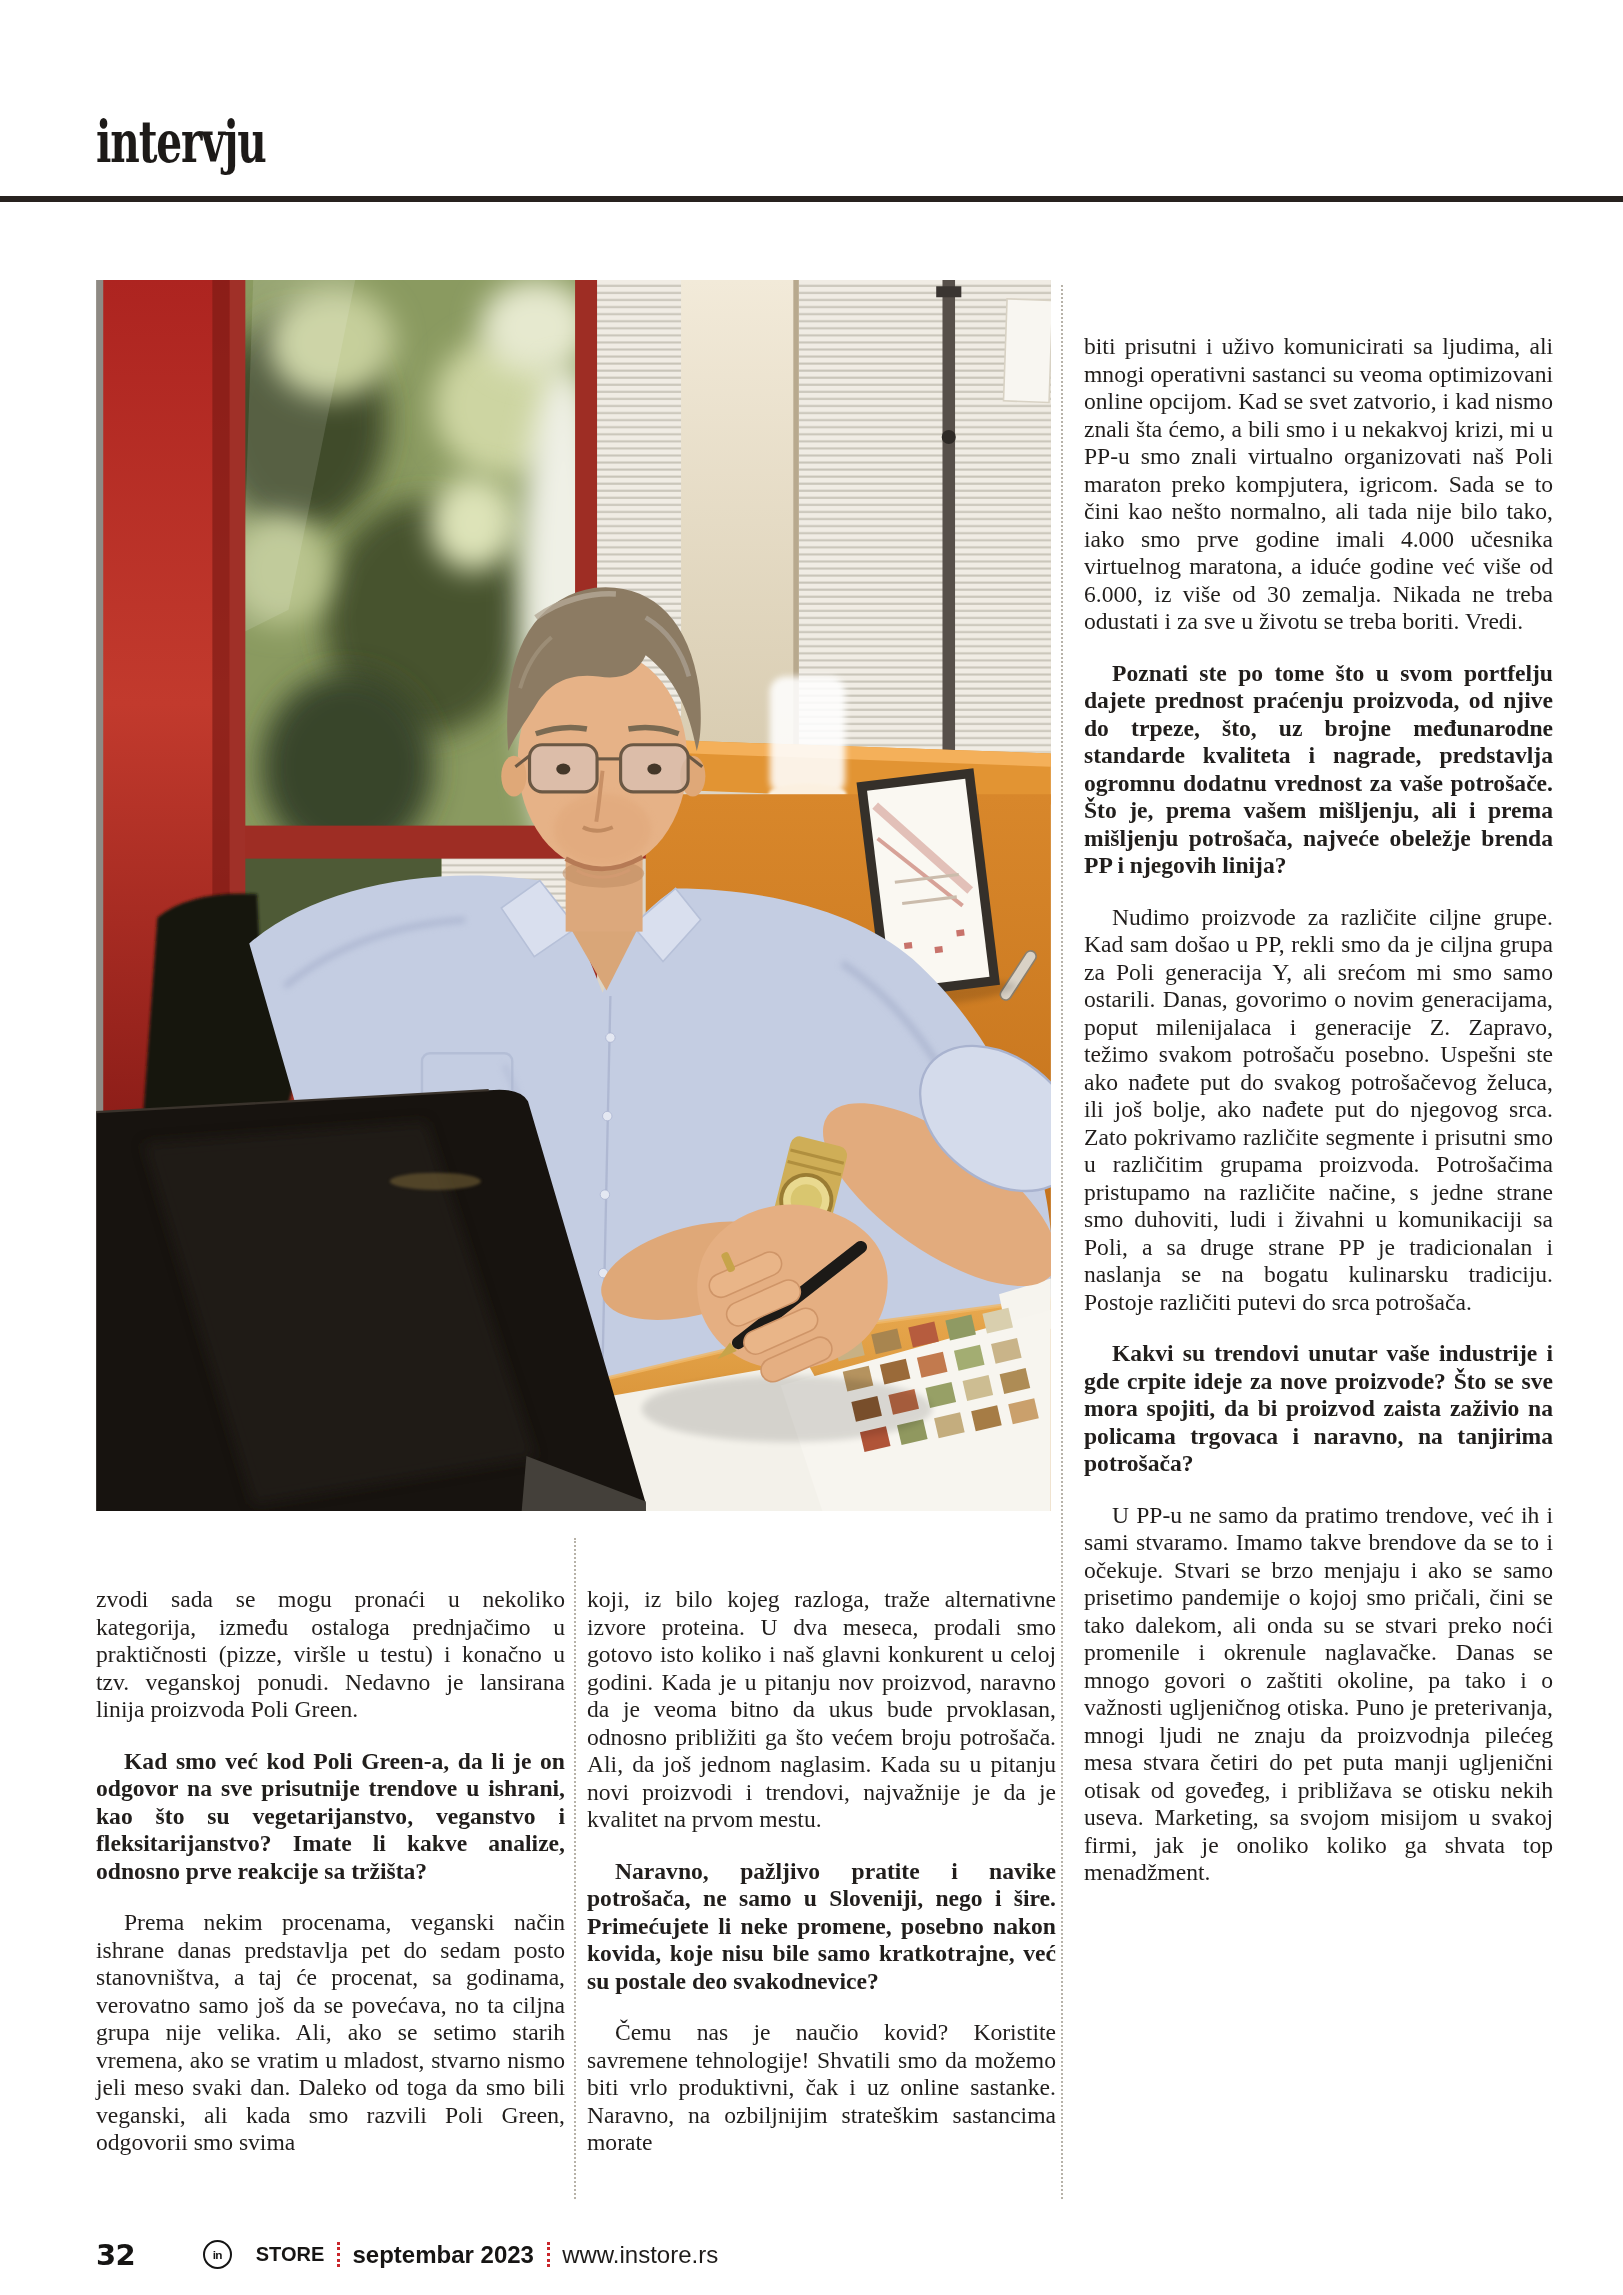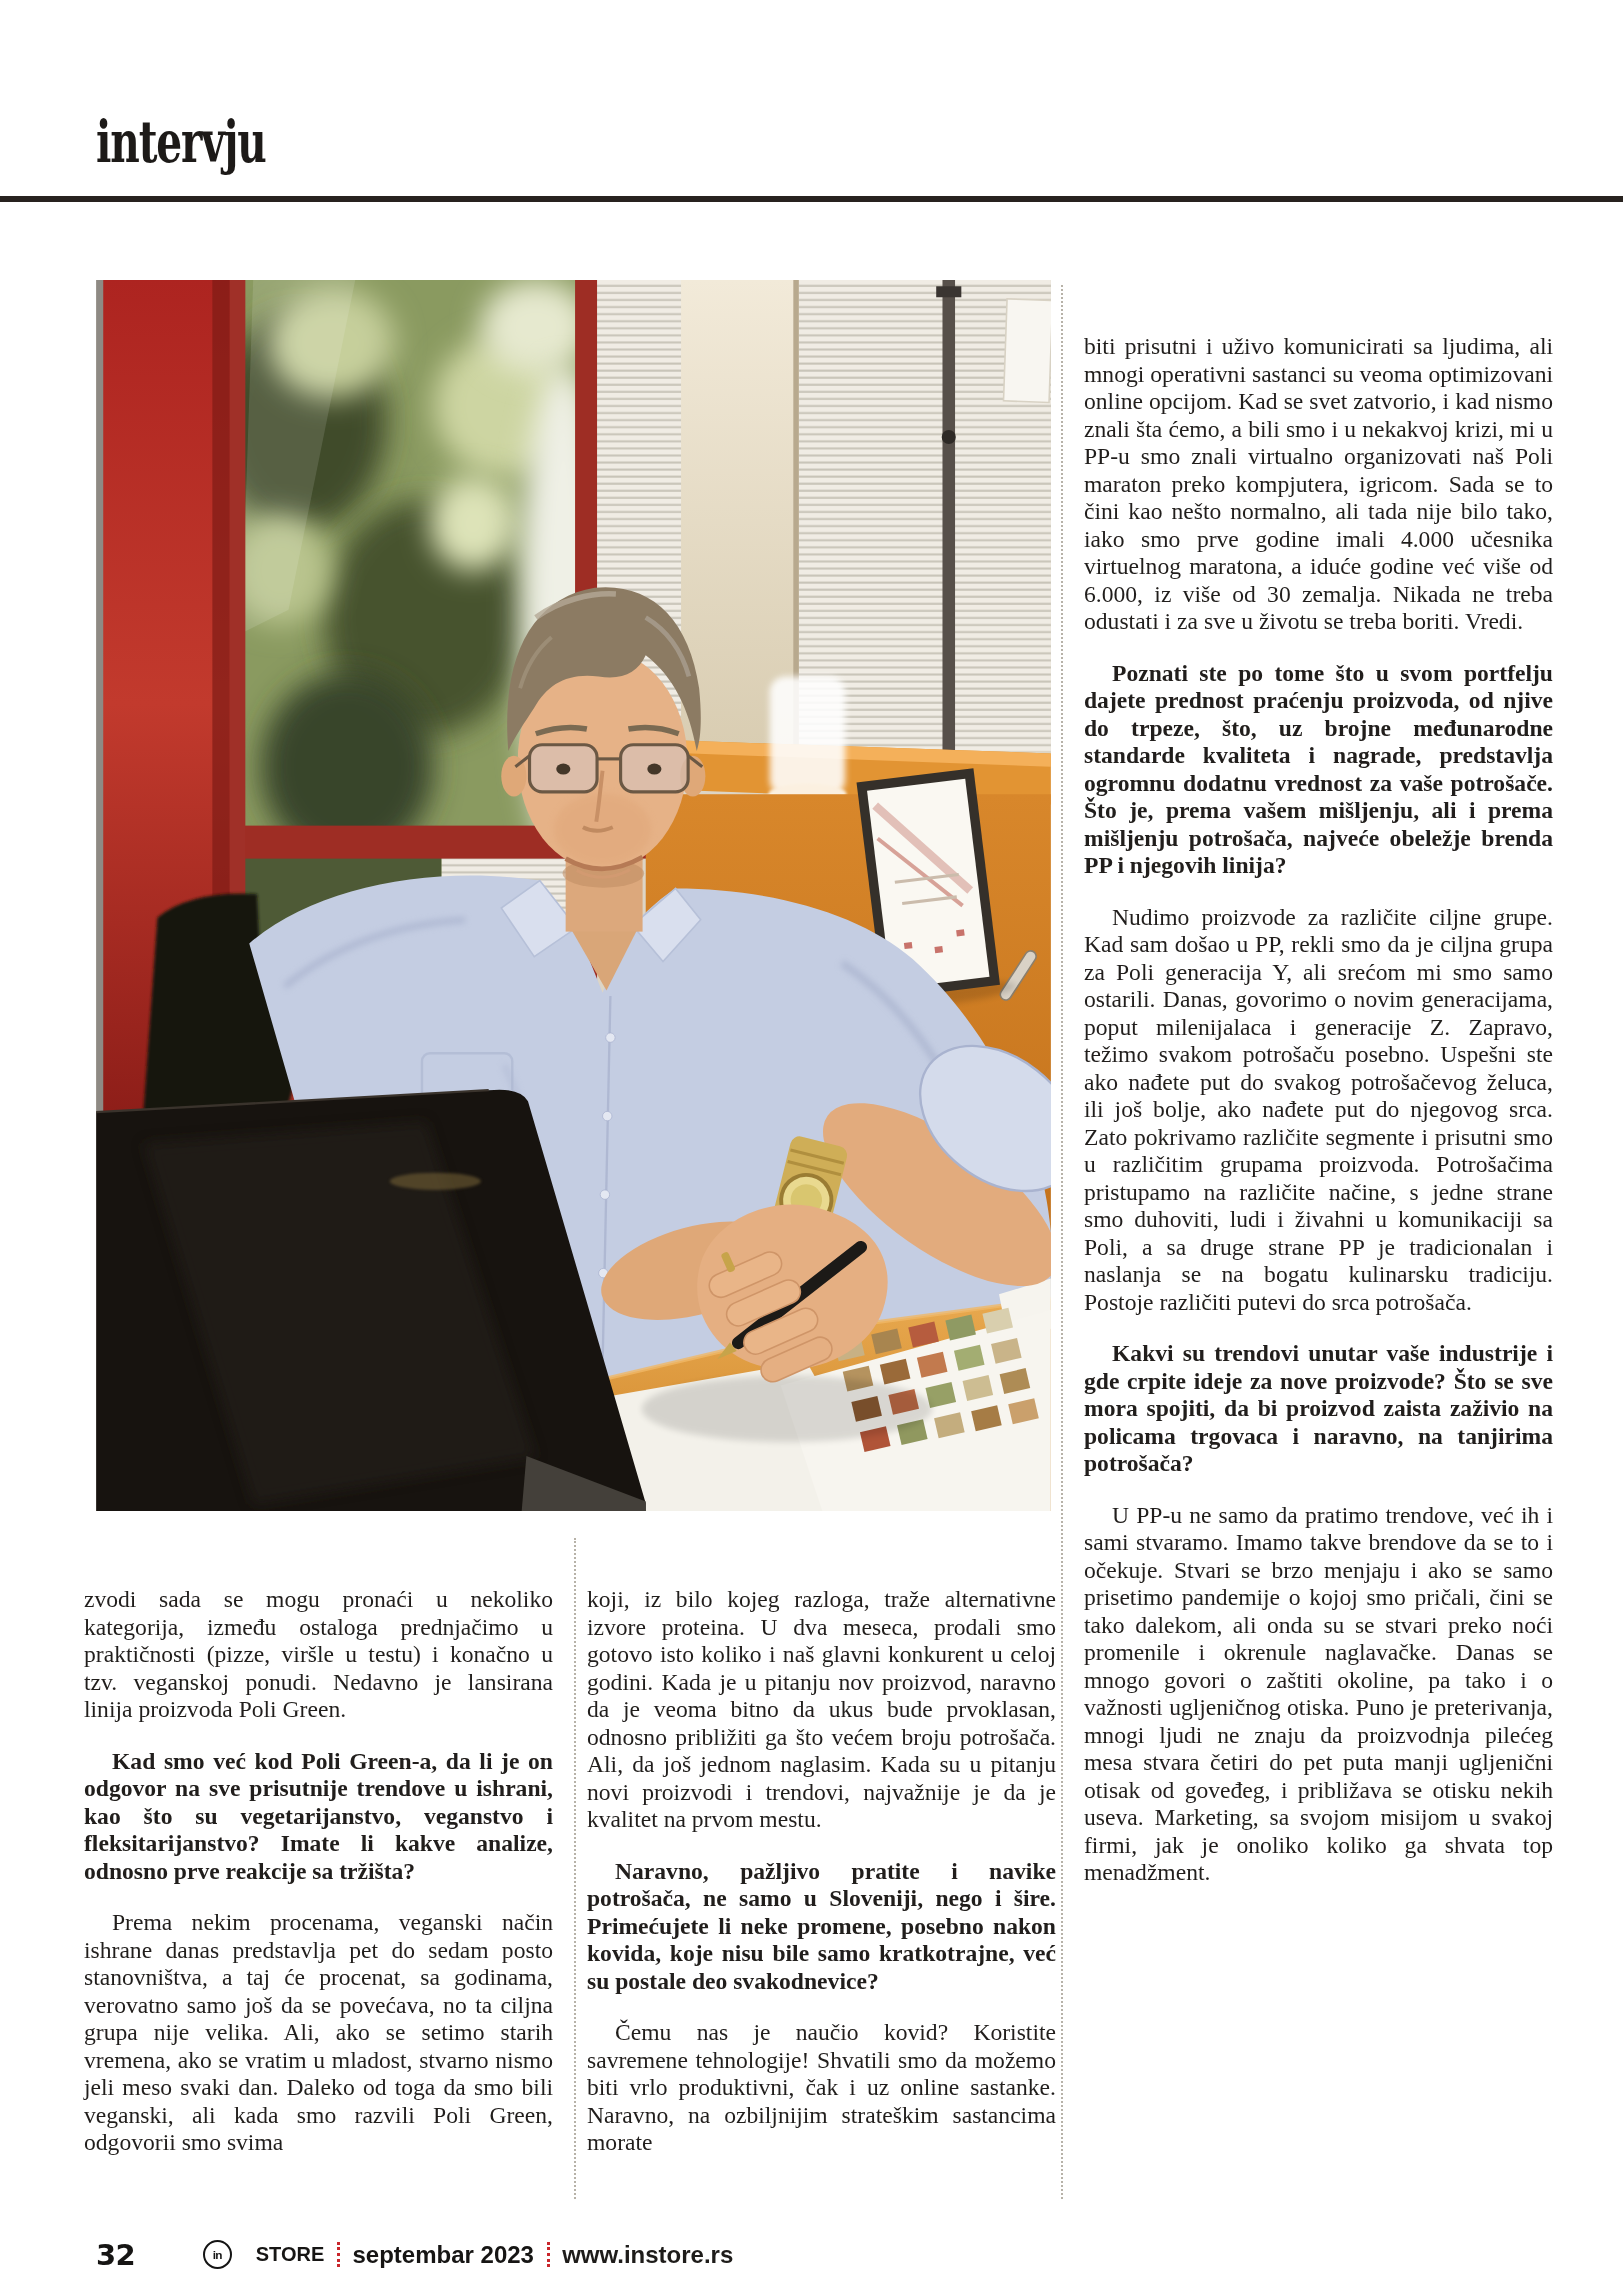--- a/index.html
+++ b/index.html
@@ -20,42 +20,42 @@
   }
   .photo svg{display:block;width:100%;height:100%;}
   .col{
     position:absolute;width:469px;font-size:23.6px;line-height:27.5px;
     text-align:justify;color:#211e1c;margin-top:48px;
   }
   .col p{margin:0;}
   .col p + p{margin-top:24px;}
   .col p.indent{text-indent:28px;}
   .col p.bold{font-weight:bold;}
-  #col-left{left:84px;top:1538px;}
+  #col-left{left:96px;top:1538px;}
   #col-mid{left:587px;top:1538px;}
   #col-right{left:1084px;top:285px;}
   .vsep{position:absolute;width:0;border-left:2.4px dotted #b7b2a8;}
   #sep-1{left:574px;top:1538px;height:661px;}
   #sep-2{left:1061px;top:285px;height:1914px;}
   .footer{
     position:absolute;left:96px;top:2238px;width:1465px;height:33px;
     display:flex;align-items:center;font-family:"Liberation Sans", sans-serif;
     color:#161514;
   }
   .page-num{font-family:"DejaVu Sans", sans-serif;font-weight:bold;font-size:29px;letter-spacing:-0.8px;text-align:right;}
   .footer .spacer{width:68px;}
   .brand-mark{
     width:25px;height:25px;border:2.4px solid #141414;border-radius:50%;
     display:inline-flex;align-items:center;justify-content:center;
     font-weight:bold;font-size:11.8px;letter-spacing:-0.8px;color:#141414;flex:0 0 auto;text-align:right;
   }
   .brand-name{font-weight:bold;font-size:20px;letter-spacing:0px;margin-left:24px;}
   .fdiv{height:25px;border-left:3.1px dotted #c9262c;margin:0 12.6px;}
   .issue{font-weight:bold;font-size:24px;}
-  .site{font-size:24px;font-weight:bold;color:#1e1c1a;}
+  .site{font-size:24px;font-weight:normal;color:#1e1c1a;}
 </style>
 </head>
 <body>
 
 <h1 class="masthead">intervju</h1>
 <div class="rule"></div>
 
 <figure class="photo" aria-hidden="true">
 <svg viewBox="0 0 1216 1568" xmlns="http://www.w3.org/2000/svg">
   <defs>

